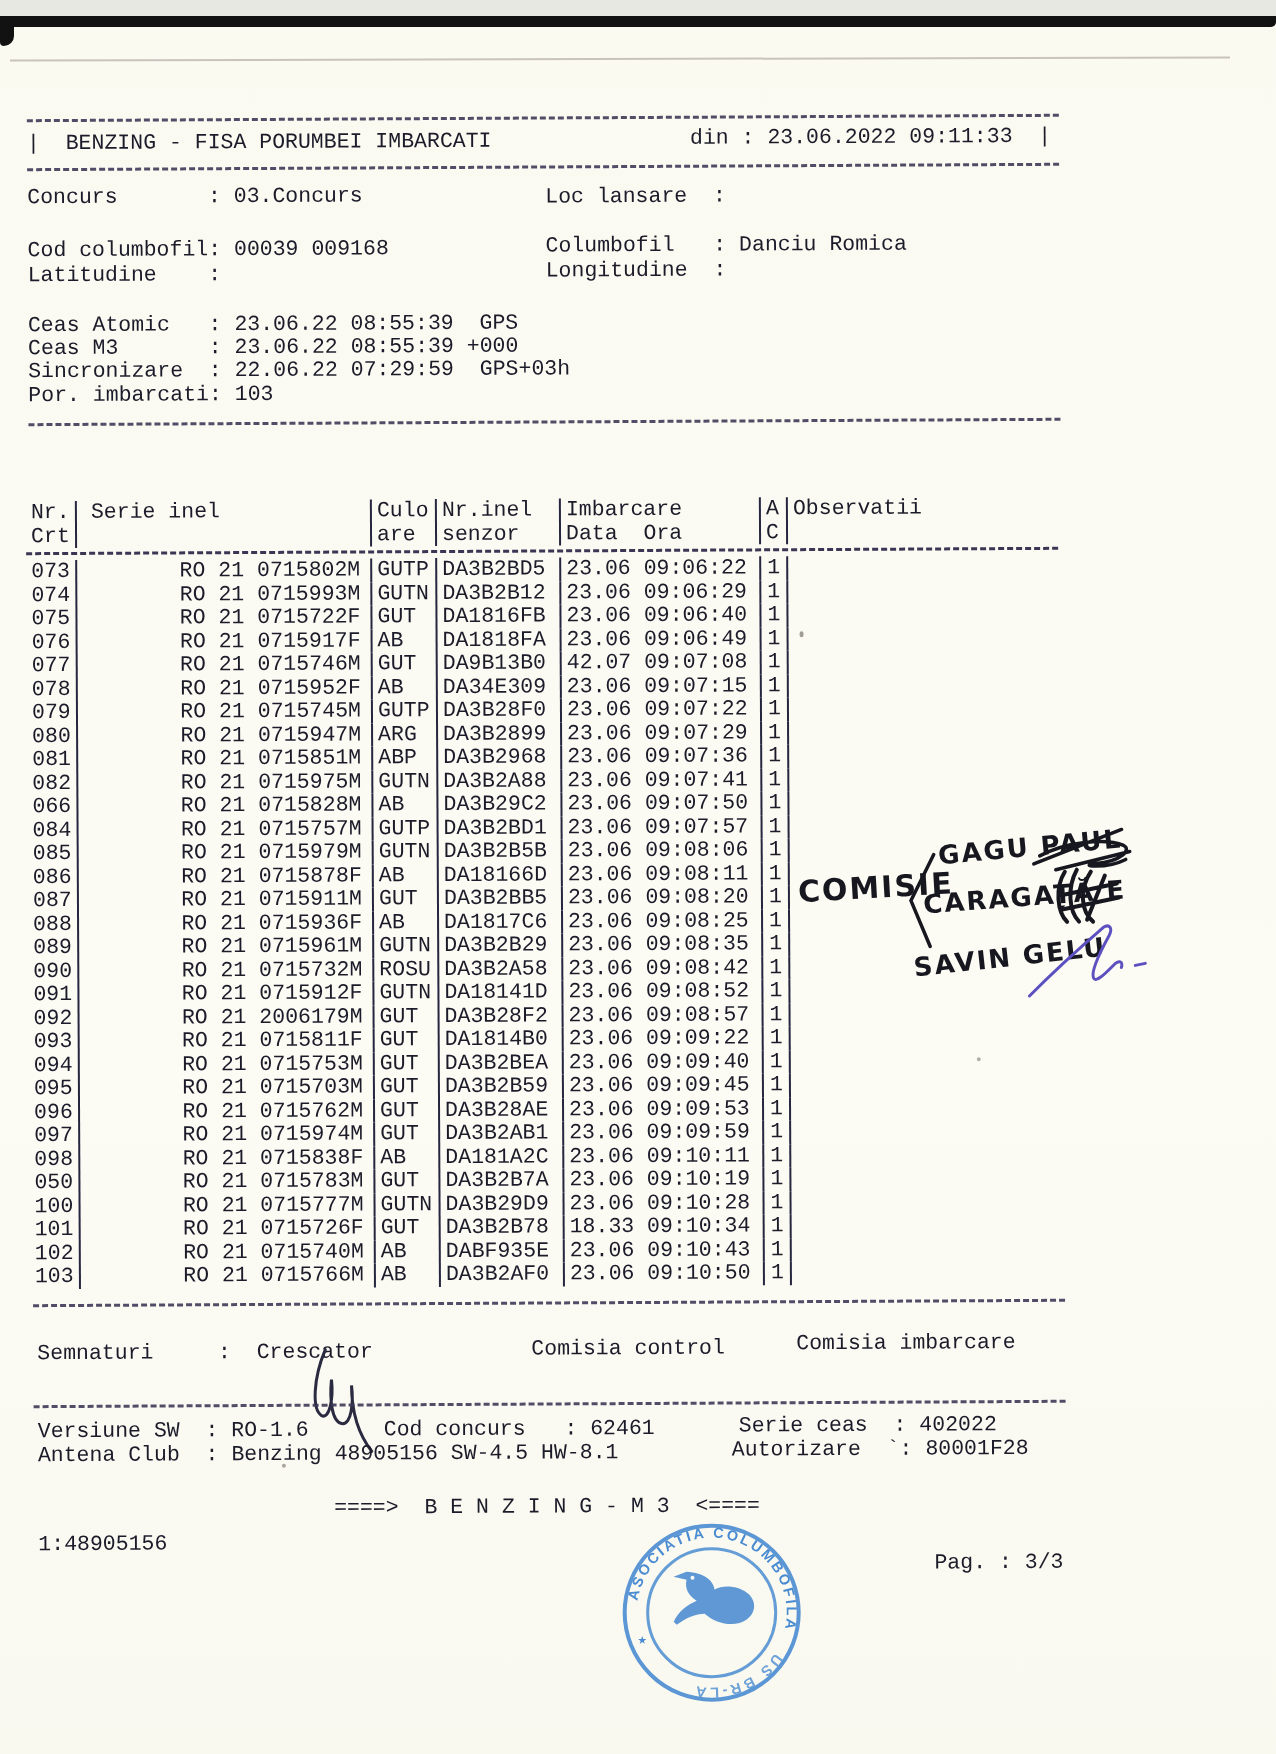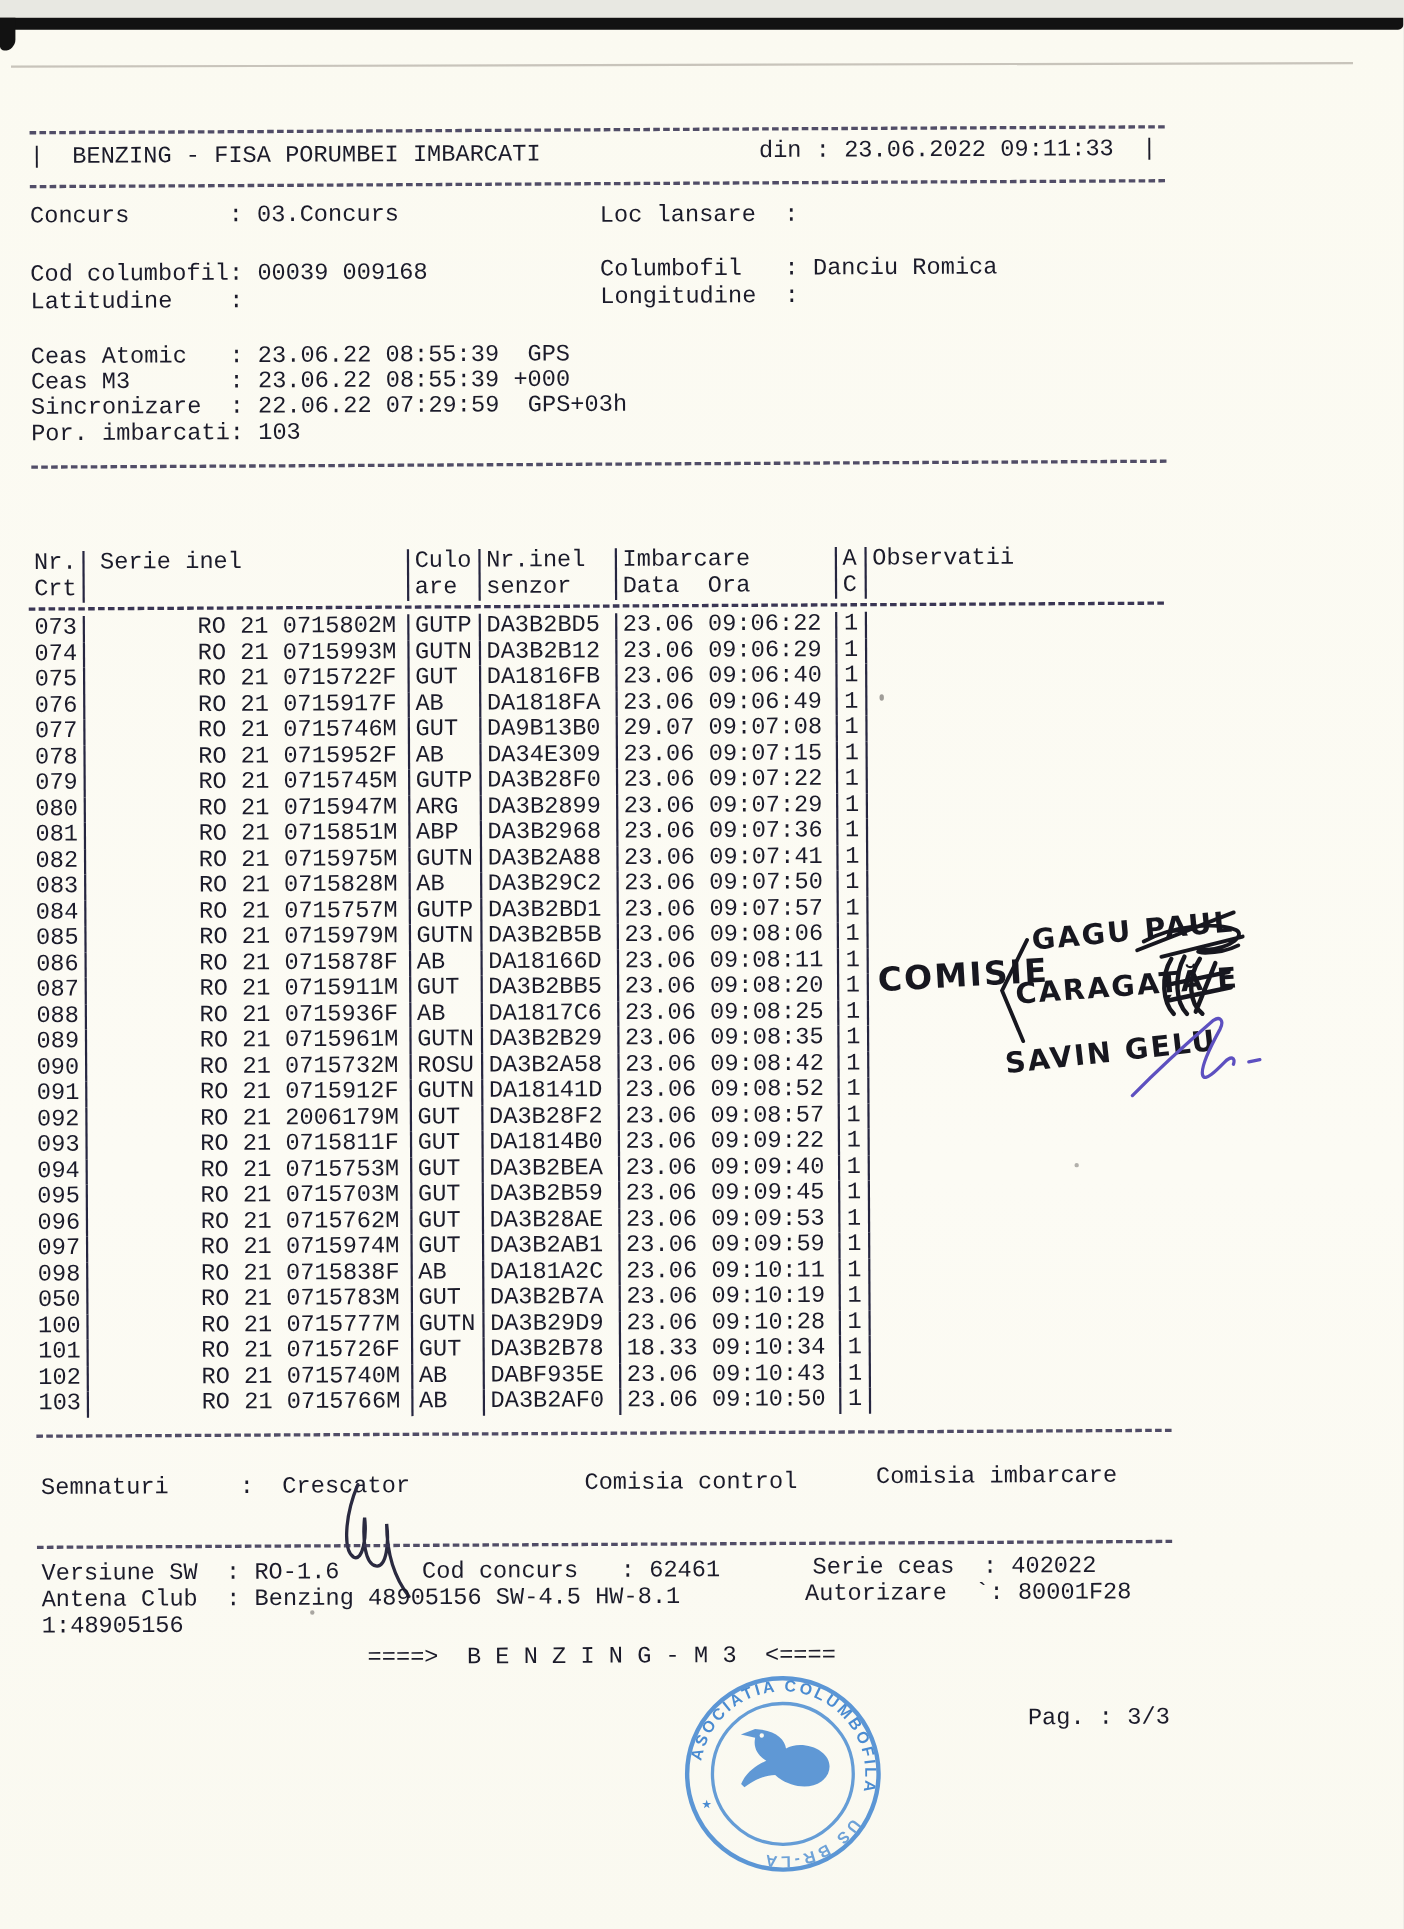--- a/index.html
+++ b/index.html
@@ -118,21 +118,21 @@
             <td class="c3 b">DA1818FA</td>
             <td class="c4 b">23.06 09:06:49</td>
             <td class="c5 b">1</td>
             <td class="c6"></td>
           </tr>
           <tr>
             <td class="c0 b">077</td>
             <td class="c1 b">RO 21 0715746M</td>
             <td class="c2 b">GUT</td>
             <td class="c3 b">DA9B13B0</td>
-            <td class="c4 b">29.07 09:07:08</td>
+            <td class="c4 b">42.07 09:07:08</td>
             <td class="c5 b">1</td>
             <td class="c6"></td>
           </tr>
           <tr>
             <td class="c0 b">078</td>
             <td class="c1 b">RO 21 0715952F</td>
             <td class="c2 b">AB</td>
             <td class="c3 b">DA34E309</td>
             <td class="c4 b">23.06 09:07:15</td>
             <td class="c5 b">1</td>
@@ -168,21 +168,21 @@
           <tr>
             <td class="c0 b">082</td>
             <td class="c1 b">RO 21 0715975M</td>
             <td class="c2 b">GUTN</td>
             <td class="c3 b">DA3B2A88</td>
             <td class="c4 b">23.06 09:07:41</td>
             <td class="c5 b">1</td>
             <td class="c6"></td>
           </tr>
           <tr>
-            <td class="c0 b">083</td>
+            <td class="c0 b">066</td>
             <td class="c1 b">RO 21 0715828M</td>
             <td class="c2 b">AB</td>
             <td class="c3 b">DA3B29C2</td>
             <td class="c4 b">23.06 09:07:50</td>
             <td class="c5 b">1</td>
             <td class="c6"></td>
           </tr>
           <tr>
             <td class="c0 b">084</td>
             <td class="c1 b">RO 21 0715757M</td>
@@ -390,21 +390,21 @@
     <svg class="sig-svg" style="left:296px;top:1330px" width="80" height="110">
       <path d="M26,2 C14,30 12,62 22,68 C30,72 34,50 32,32 C30,52 32,74 42,76 C52,78 54,54 52,38 C52,64 58,86 72,104" stroke="#2a2a40" stroke-width="3" fill="none" stroke-linecap="round"></path>
     </svg>
 
     <div class="sep" style="top:1386px"></div>
     <div class="mono" style="left:34px;top:1400px">Versiune SW  : RO-1.6</div>
     <div class="mono" style="left:380px;top:1400px">Cod concurs   : 62461</div>
     <div class="mono" style="left:735px;top:1398px">Serie ceas  : 402022</div>
     <div class="mono" style="left:34px;top:1424px">Antena Club  : Benzing 48905156 SW-4.5 HW-8.1</div>
     <div class="mono" style="left:728px;top:1422px">Autorizare  `: 80001F28</div>
-    <div class="mono" style="left:34px;top:1448px">1:48905156</div>
+    <div class="mono" style="left:34px;top:1513px">1:48905156</div>
     <div class="mono" style="left:330px;top:1478px">====&gt;  B E N Z I N G - M 3  &lt;====</div>
     <div class="mono" style="left:930px;top:1536px">Pag. : 3/3</div>
 
     <svg class="stamp" width="182" height="182" viewBox="0 0 182 182">
       <defs>
         <path id="stampCircle" d="M 16,91 A 75,75 0 1 1 166,91 A 75,75 0 1 1 16,91"></path>
       </defs>
       <circle cx="91" cy="91" r="87" fill="none" stroke="#3b82cf" stroke-width="4" opacity="0.9"></circle>
       <circle cx="91" cy="91" r="64" fill="none" stroke="#3b82cf" stroke-width="3" opacity="0.85"></circle>
       <text font-family="Liberation Sans, sans-serif" font-size="14.5" letter-spacing="2.5" fill="#3b82cf" font-weight="bold">

